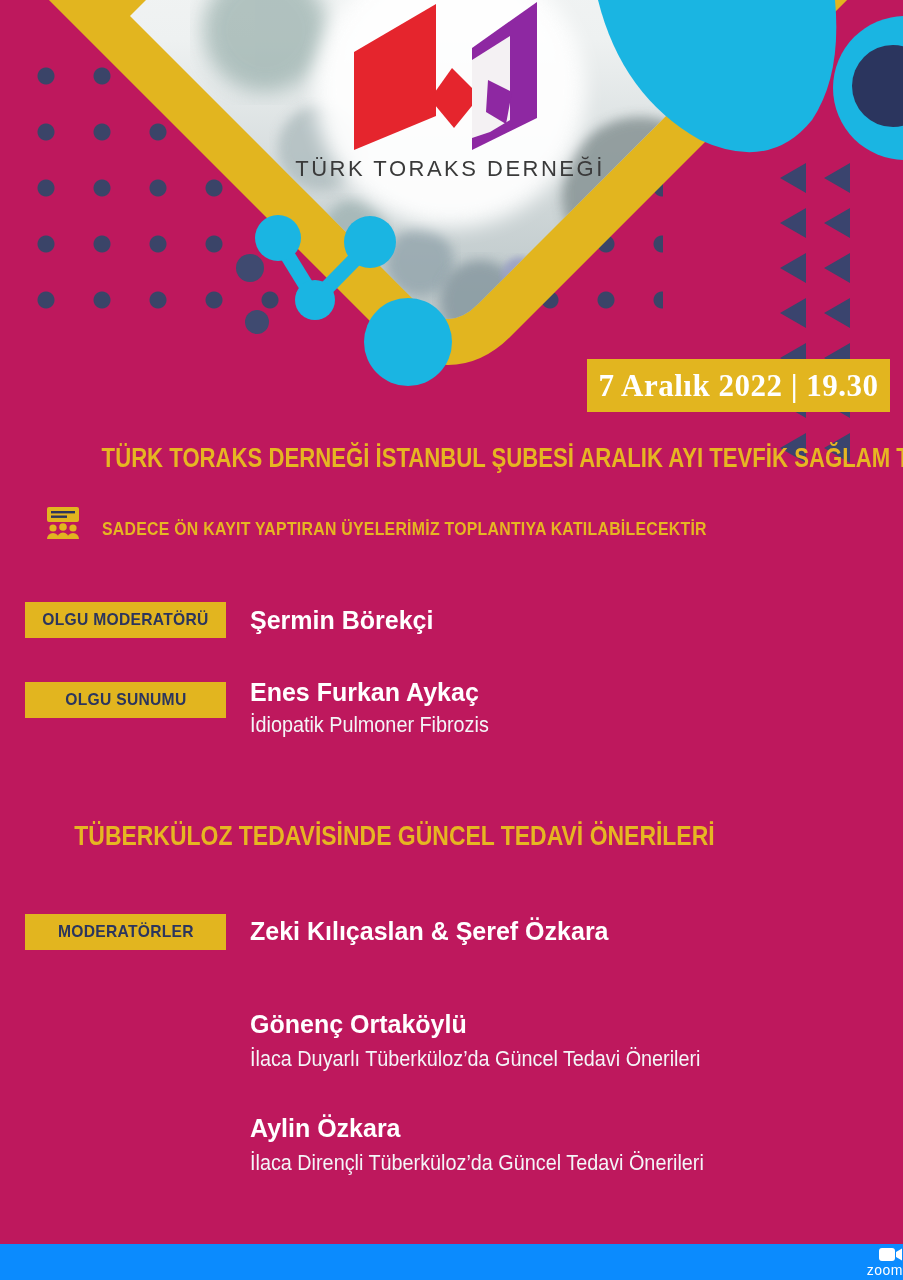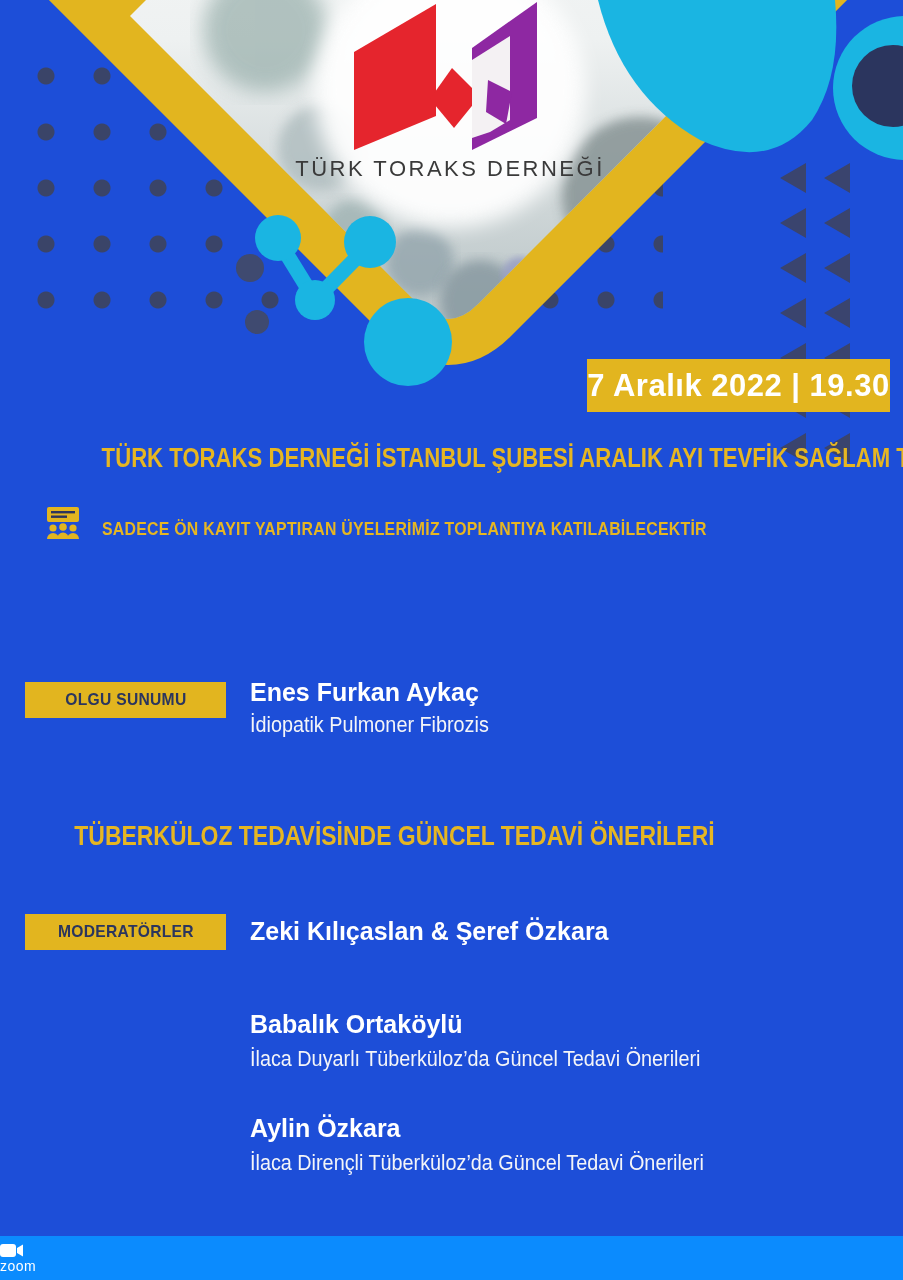--- a/index.html
+++ b/index.html
@@ -1,32 +1,32 @@
 <!DOCTYPE html>
 <html><head>
 <meta charset="utf-8">
 <style>
   html,body{margin:0;padding:0;background:#1c2440;}
   .poster{
     position:relative;width:903px;height:1280px;overflow:hidden;
-    background:#1d4ed8;font-family:"Liberation Sans",sans-serif;
+    background:#be185d;font-family:"Liberation Sans",sans-serif;
     -webkit-font-smoothing:antialiased;
   }
   
   .dots{
     position:absolute;left:18px;top:48px;width:645px;height:295px;
     background-image:radial-gradient(circle,#3a4468 8px,transparent 9px);
     background-size:56px 56px;
   }
   .hero-svg,.tri-svg{position:absolute;left:0;top:0;pointer-events:none;}
   
   .badge{
     position:absolute;left:587px;top:359px;width:303px;height:53px;
     background:#e2b51f;color:#ffffff;display:flex;align-items:center;justify-content:center;
-    font-size:31px;font-weight:bold;letter-spacing:.5px;
+    font-size:31px;font-weight:bold;letter-spacing:.5px;font-family:Liberation Serif, serif;
   }
   .title{
     position:absolute;left:0;top:443px;width:903px;text-align:center;
     color:#e6b622;font-size:27px;font-weight:bold;white-space:nowrap;
   }
   .title>span{display:inline-block;transform:scaleX(.82);transform-origin:center;}
   .notice{position:absolute;left:46px;top:504px;display:flex;align-items:flex-start;}
   .notice-text{
     color:#e6b622;font-size:18px;font-weight:bold;white-space:nowrap;
     transform:scaleX(.88);transform-origin:left top;margin-left:22px;margin-top:15px;
@@ -40,22 +40,22 @@
   .tag>span{display:inline-block;transform:scaleX(.92);}
   .person{position:absolute;left:250px;color:#ffffff;white-space:nowrap;}
   .person.bold{font-weight:bold;font-size:25px;}
   .person.topic{font-size:22px;transform:scaleX(.9);transform-origin:left top;color:#f4f5f8;}
   .heading2{
     position:absolute;left:0;top:820px;width:789px;text-align:center;
     color:#e6b622;font-size:28px;font-weight:bold;white-space:nowrap;
   }
   .heading2>span{display:inline-block;transform:scaleX(.82);transform-origin:center;}
   .zoombar{
-    position:absolute;left:0;bottom:0;width:903px;height:44px;background:#0b8bfe;
-    display:flex;flex-direction:column;align-items:flex-start;justify-content:center;gap:1px;
+    position:absolute;left:0;bottom:0;width:903px;height:36px;background:#0b8bfe;
+    display:flex;flex-direction:column;align-items:flex-end;justify-content:center;gap:1px;
   }
   .zoom-word{color:#ffffff;font-size:14px;letter-spacing:.5px;line-height:14px;}
 </style>
 </head>
 <body>
 
 <div class="poster">
 
   <div class="dots"></div>
 
@@ -147,37 +147,41 @@
       <circle cx="7" cy="22" r="3.6" fill="#e2b51f"></circle>
       <circle cx="17" cy="21" r="3.8" fill="#e2b51f"></circle>
       <circle cx="27" cy="22" r="3.6" fill="#e2b51f"></circle>
       <path d="M1,33 a6,6 0 0 1 12,0 Z" fill="#e2b51f"></path>
       <path d="M11,33 a6,6.5 0 0 1 12,0 Z" fill="#e2b51f"></path>
       <path d="M21,33 a6,6 0 0 1 12,0 Z" fill="#e2b51f"></path>
     </svg>
     <div class="notice-text">SADECE ÖN KAYIT YAPTIRAN ÜYELERİMİZ TOPLANTIYA KATILABİLECEKTİR</div>
   </div>
 
+  <div class="tag" style="top:602px;">
+    <span>OLGU MODERATÖRÜ</span>
+  </div>
+  <div class="person bold" style="top:606px;">Şermin Börekçi</div>
 
   <div class="tag" style="top:682px;">
     <span>OLGU SUNUMU</span>
   </div>
   <div class="person bold" style="top:678px;">Enes Furkan Aykaç</div>
   <div class="person topic" style="top:712px;">İdiopatik Pulmoner Fibrozis</div>
 
   <div class="heading2">
     <span>TÜBERKÜLOZ TEDAVİSİNDE GÜNCEL TEDAVİ ÖNERİLERİ</span>
   </div>
 
   <div class="tag" style="top:914px;">
     <span>MODERATÖRLER</span>
   </div>
   <div class="person bold" style="top:917px;text-align:right;">Zeki Kılıçaslan &amp; Şeref Özkara</div>
 
-  <div class="person bold" style="top:1010px;">Babalık Ortaköylü</div>
+  <div class="person bold" style="top:1010px;">Gönenç Ortaköylü</div>
   <div class="person topic" style="top:1046px;">İlaca Duyarlı Tüberküloz’da Güncel Tedavi Önerileri</div>
   <div class="person bold" style="top:1114px;">Aylin Özkara</div>
   <div class="person topic" style="top:1150px;">İlaca Dirençli Tüberküloz’da Güncel Tedavi Önerileri</div>
 
   <div class="zoombar">
     <svg width="24" height="15" viewBox="0 0 24 15">
       <rect x="0" y="1" width="16" height="13" rx="3" fill="#ffffff"></rect>
       <path d="M17,5 L23,1.5 L23,13.5 L17,10 Z" fill="#ffffff"></path>
     </svg>
     <div class="zoom-word">zoom</div>

